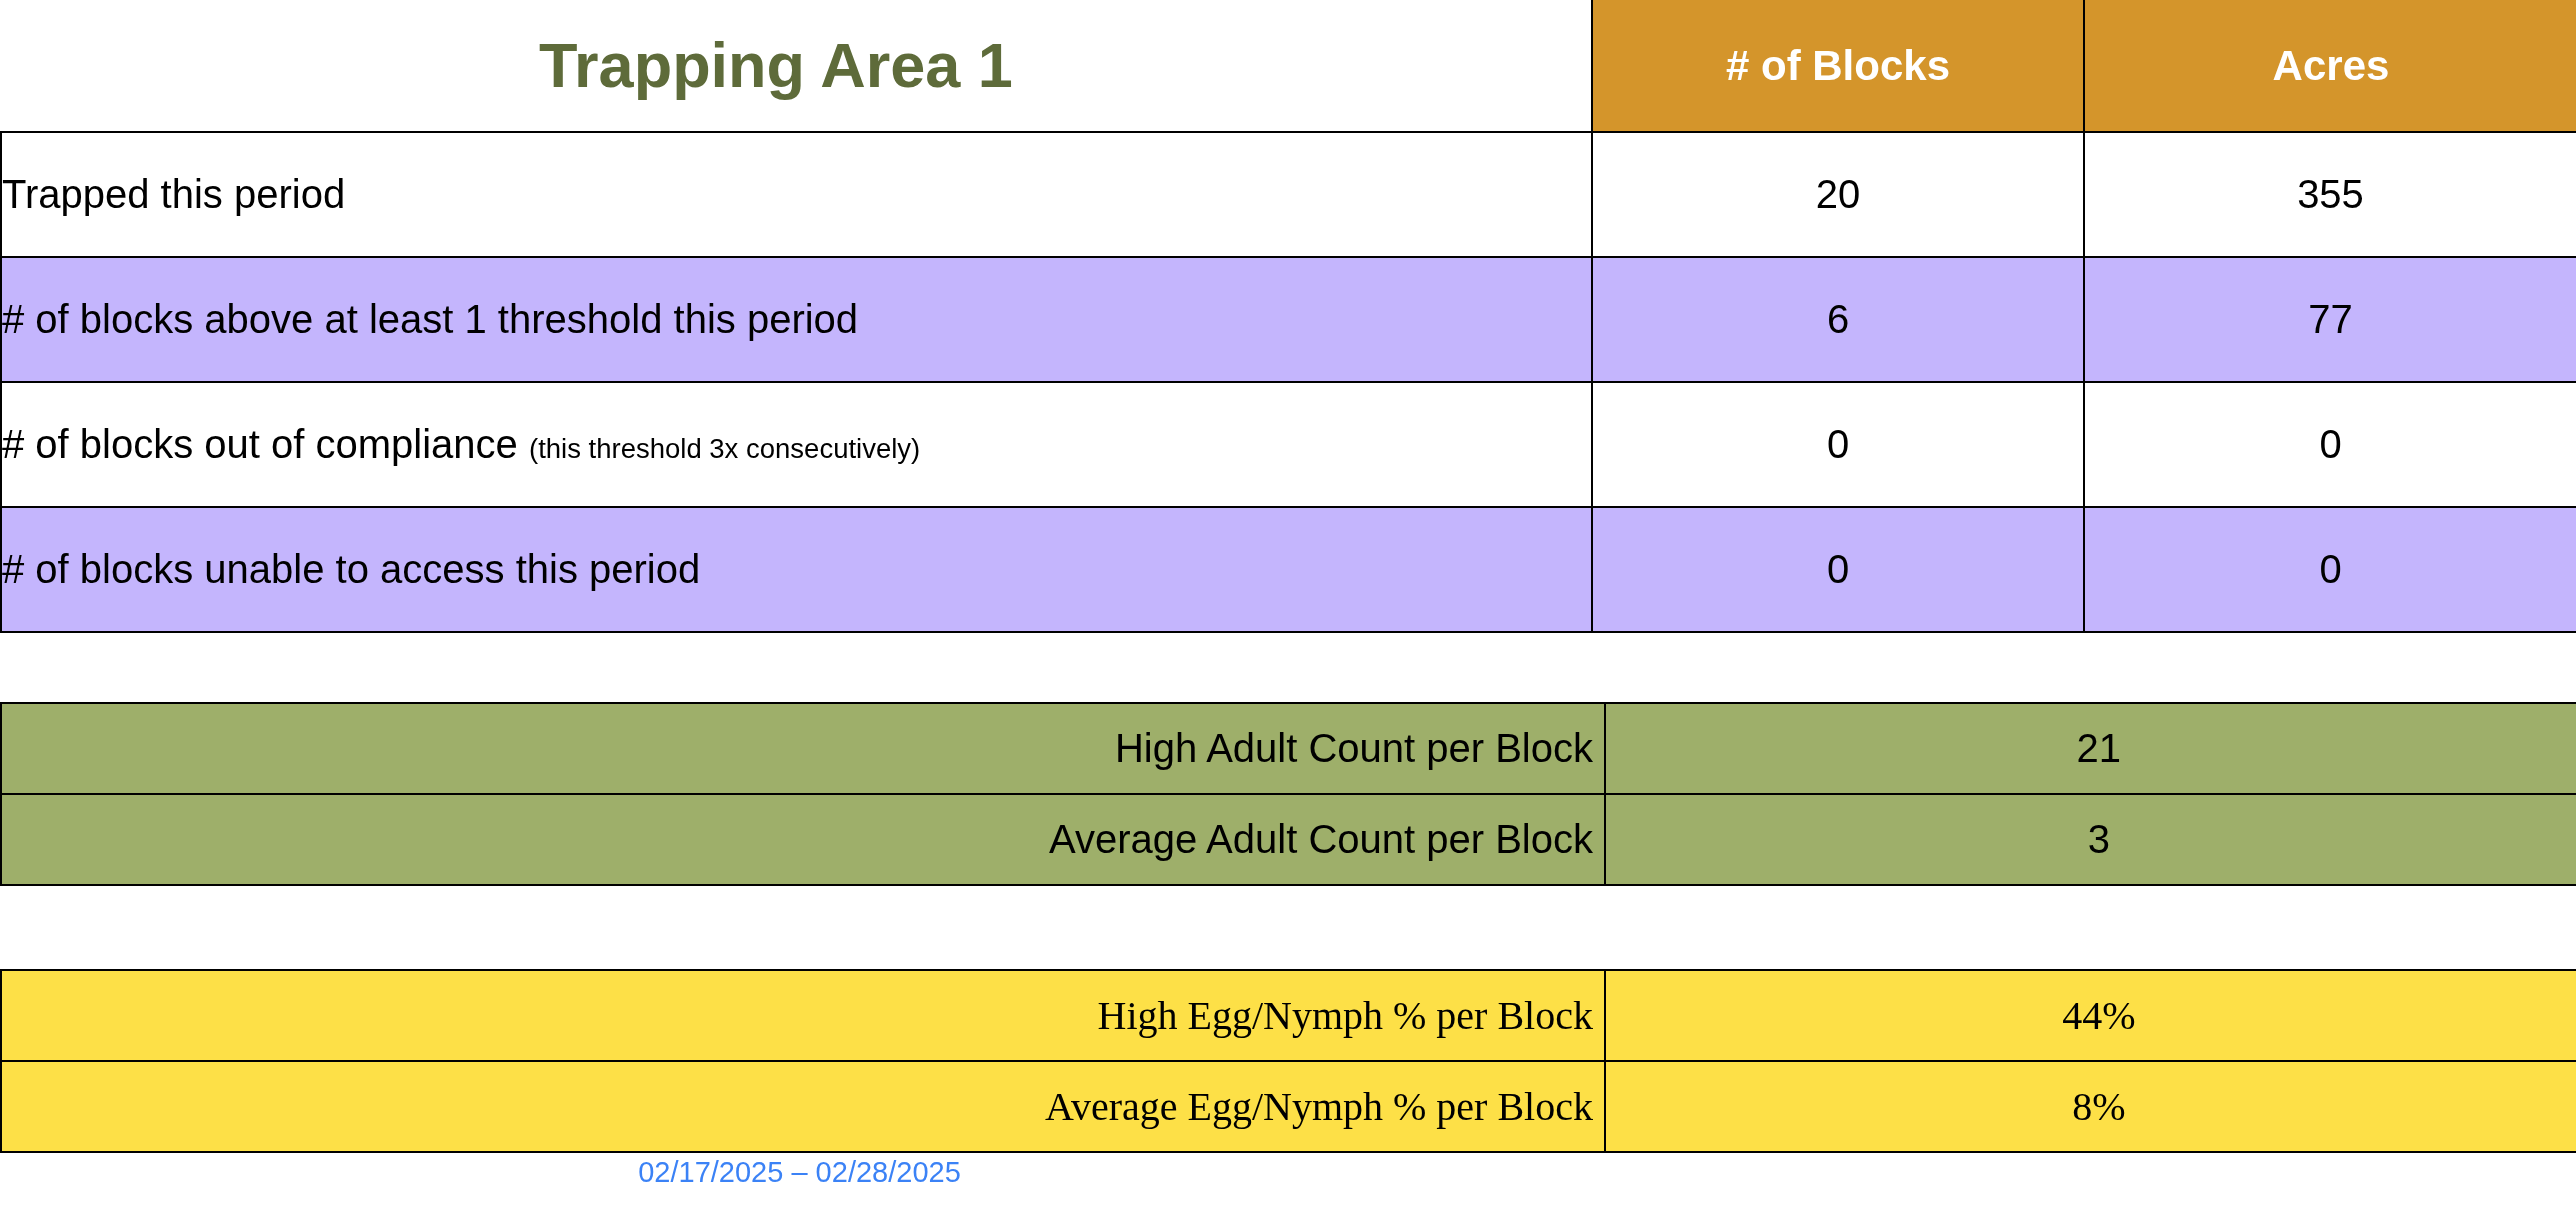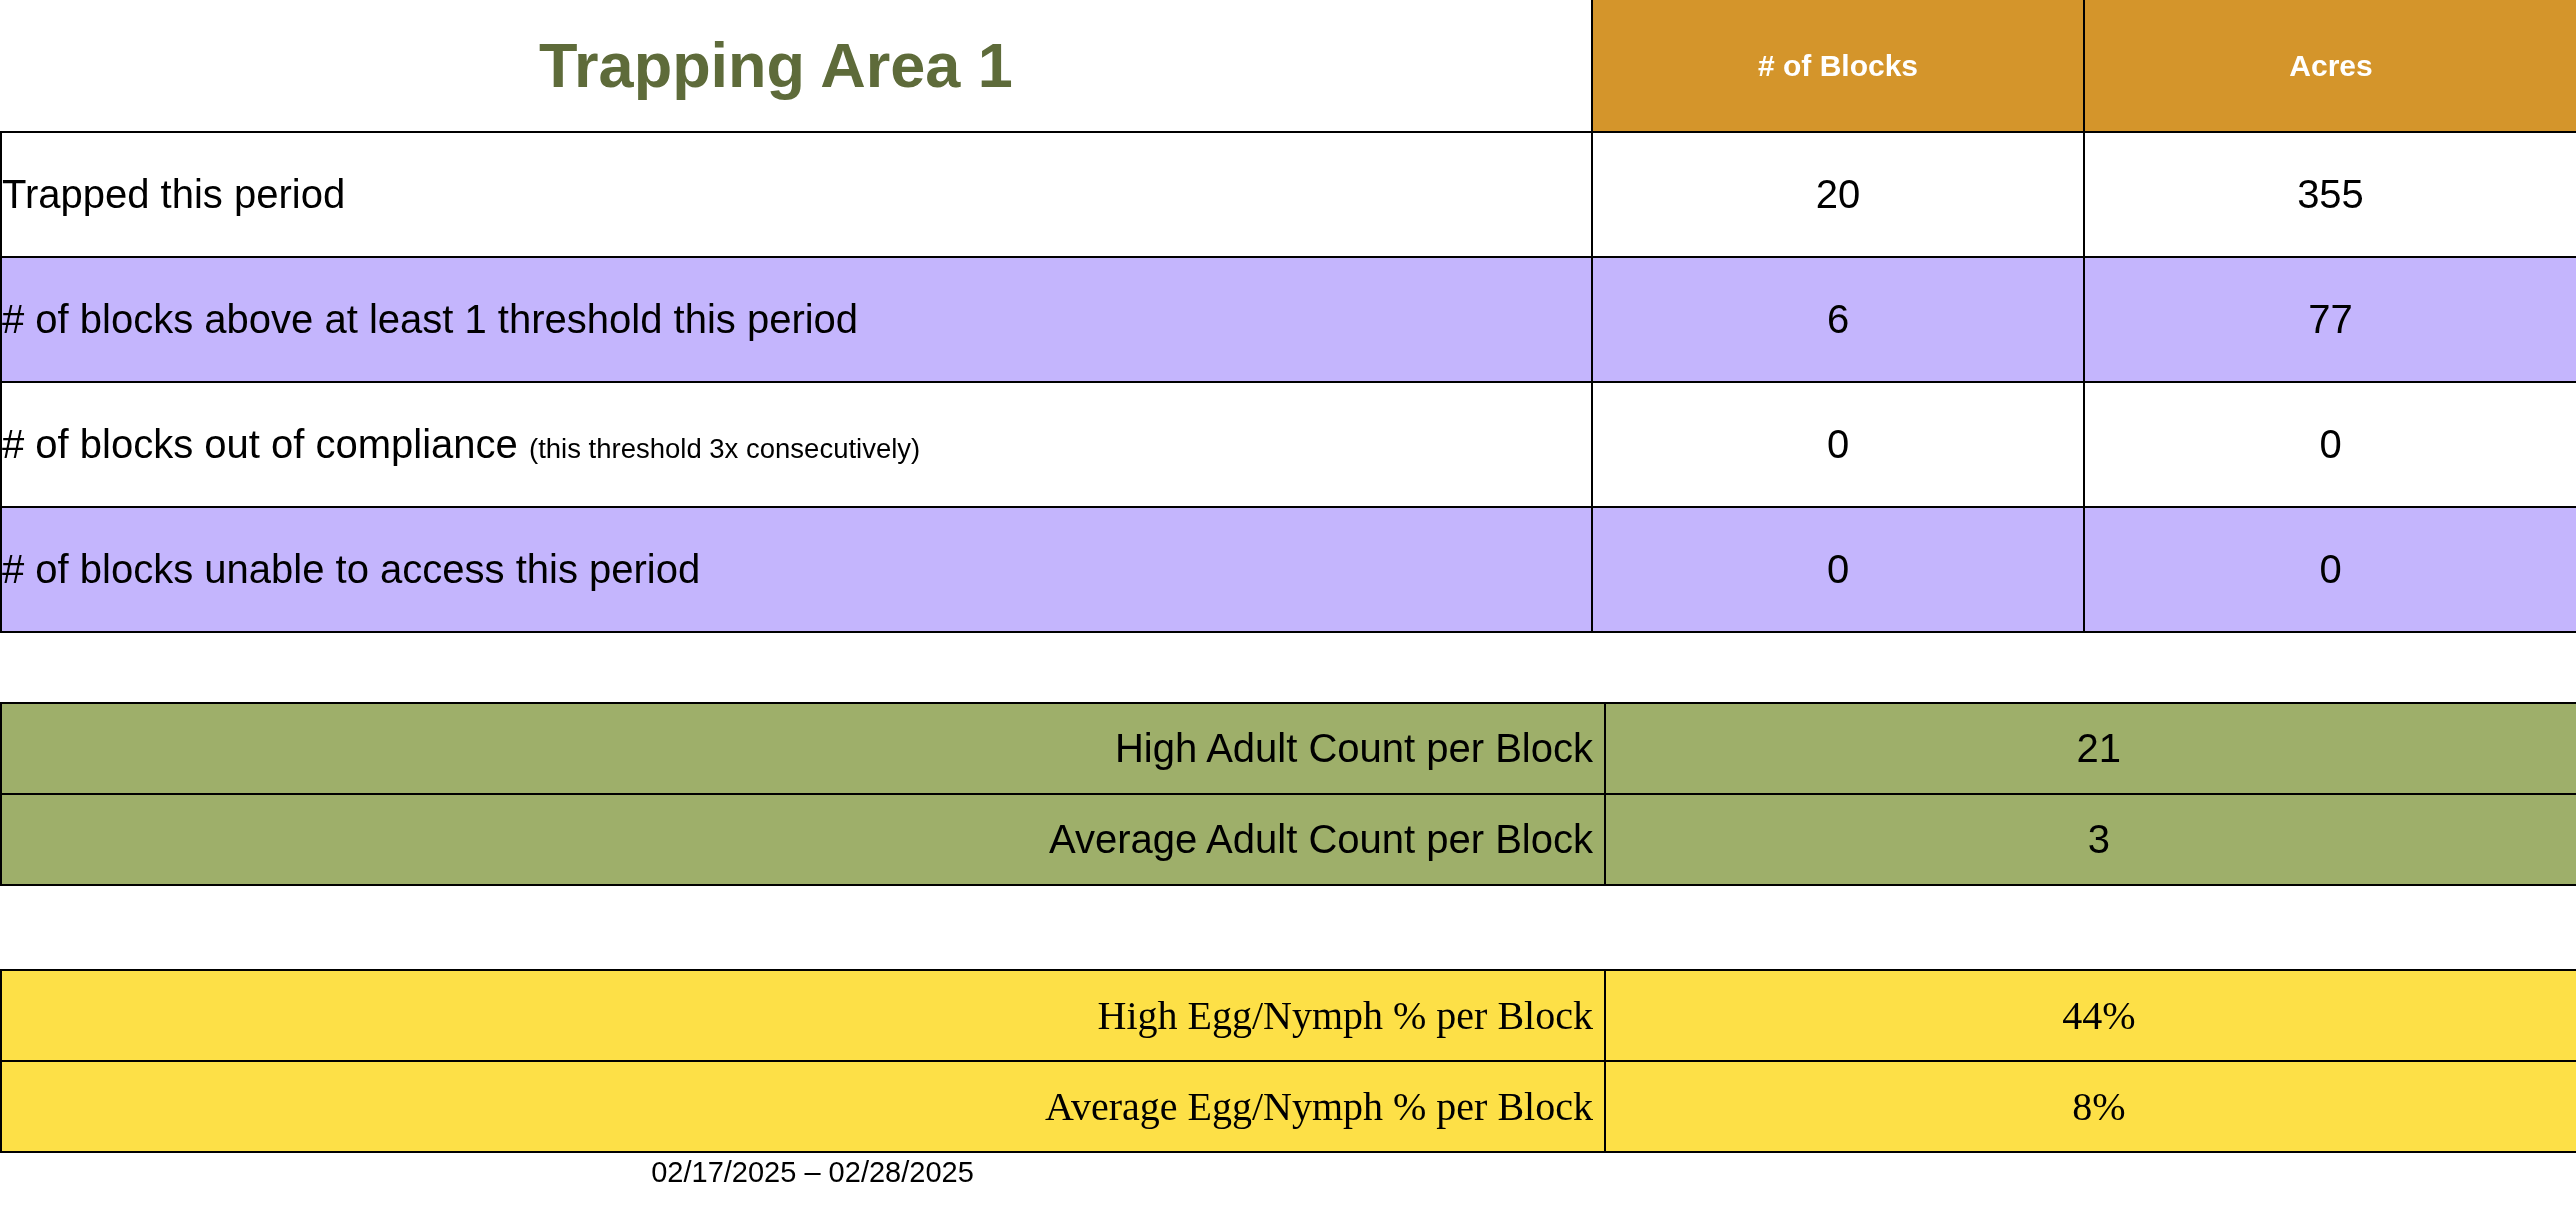--- a/index.html
+++ b/index.html
@@ -56,21 +56,21 @@
     font-weight: bold;
     color: #5E6B3A;
     line-height: 1;
     letter-spacing: 0px;
     padding-right: 40px;
   }
 
   .head-cell {
     background: #D4952B;
     color: #ffffff;
-    font-size: 30px;
+    font-size: 42px;
     font-weight: bold;
     text-align: center;
     height: 131px;
     border-top: none !important;
     border-bottom: 2.4px solid #000000;
   }
   .head-cell.first-head { border-left: 2.4px solid #000000; }
   .head-cell.last-head  { border-right: none !important; }
 
   
@@ -126,26 +126,26 @@
 
   #adult-table { top: 702px; }
   #adult-table td { background: #9EAF6A; margin-top: 43px; }
 
   #egg-table { top: 969px; }
   #egg-table td { background: #fde047; font-family: Liberation Serif, serif; }
 
   
   .date-footer {
     position: absolute;
-    left: 17px;
+    left: 4px;
     top: 1155px;
     width: 1591px;
     text-align: center;
     font-size: 29px;
-    color: #000000;
+    color: #3b82f6;
     line-height: 1.2;
   }
 </style>
 </head>
 <body>
 
 <div class="page">
 
   <table class="summary-table">
     <colgroup>

